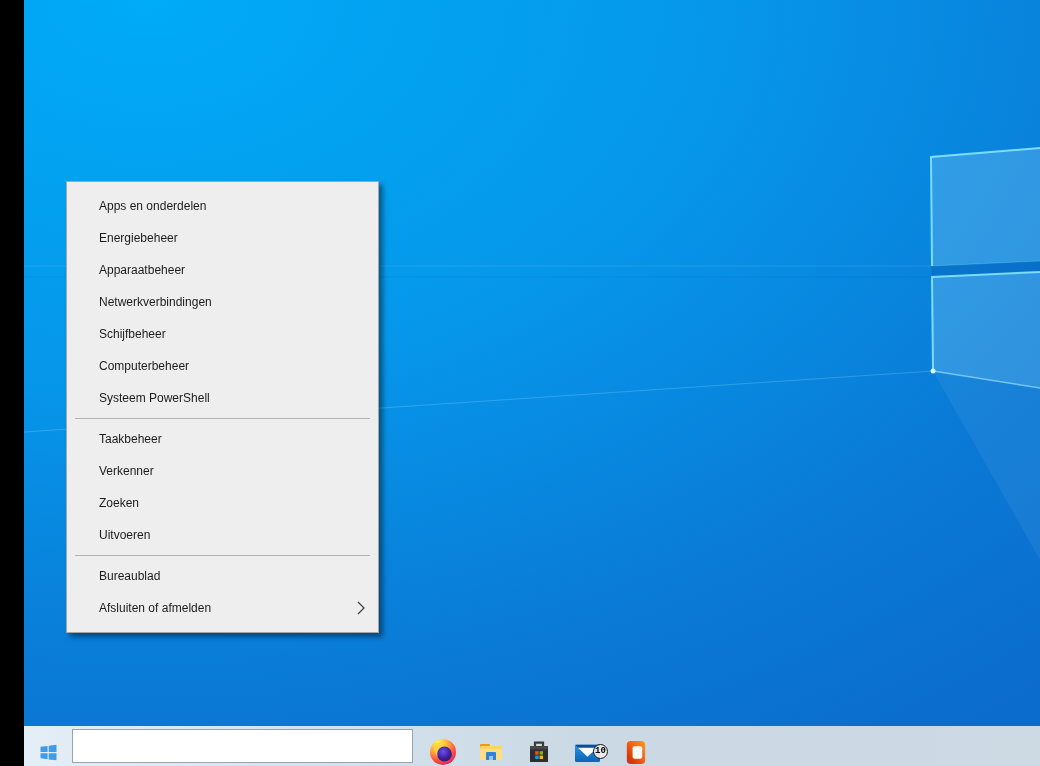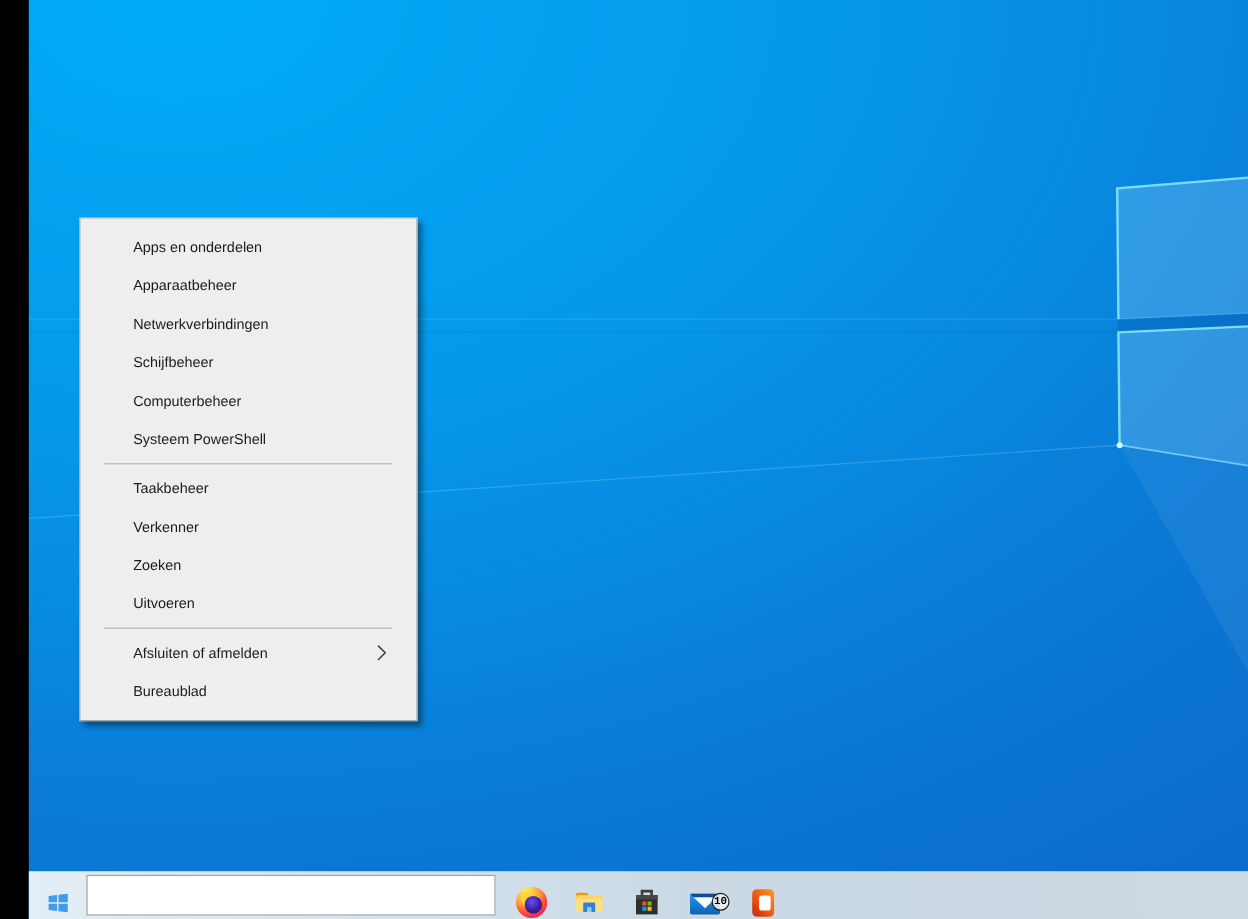--- a/index.html
+++ b/index.html
@@ -36,22 +36,22 @@
   .app-mail{left:539px;}
   .app-office{left:587px;}
   .badge{
     position:absolute;left:30px;top:18px;width:15px;height:15px;box-sizing:border-box;
     border-radius:50%;background:rgba(238,238,238,.92);border:1px solid #1a1a1a;
     font-size:9px;line-height:13px;text-align:center;color:#000;font-weight:bold;
   }
 
   
   .menu{
-    position:absolute;left:66px;top:181px;width:282px;box-sizing:border-box;
-    background:#eeeeee;border:1px solid #a6a6a6;padding:8px 12px;z-index:20;
+    position:absolute;left:66px;top:181px;width:313px;box-sizing:border-box;
+    background:#eeeeee;border:1px solid #a6a6a6;padding:8px 0;z-index:20;
     box-shadow:4px 4px 5px rgba(0,0,0,.42);
   }
   .mi{position:relative;height:32px;line-height:32px;padding-left:32px;
       font-size:12px;color:#1b1b1b;cursor:default;}
   .sep{height:0;border-top:1px solid #b3b3b3;margin:4px 8px;}
   .chev{position:absolute;right:13px;top:9px;width:8px;height:14px;}
 </style>
 </head>
 <body>
 
@@ -159,35 +159,36 @@
         </linearGradient>
       </defs>
       <rect x="4" y="2" width="19" height="24" rx="4" fill="url(#og)"></rect>
       <rect x="10" y="7.5" width="10" height="13" rx="2.2" fill="#fdfdfd"></rect>
     </svg>
   </div>
 </div>
 
 <div class="menu">
   <div class="mi"><span>Apps en onderdelen</span></div>
+  <div class="mi"><span>Energiebeheer</span></div>
   <div class="mi"><span>Apparaatbeheer</span></div>
   <div class="mi"><span>Netwerkverbindingen</span></div>
   <div class="mi"><span>Schijfbeheer</span></div>
   <div class="mi"><span>Computerbeheer</span></div>
   <div class="mi"><span>Systeem PowerShell</span></div>
 
   <div class="sep"></div>
 
   <div class="mi"><span>Taakbeheer</span></div>
   <div class="mi"><span>Verkenner</span></div>
   <div class="mi"><span>Zoeken</span></div>
   <div class="mi"><span>Uitvoeren</span></div>
 
   <div class="sep"></div>
 
+  <div class="mi"><span>Bureaublad</span></div>
   <div class="mi">
     <span>Afsluiten of afmelden</span>
     <svg class="chev" viewBox="0 0 8 14">
       <polyline points="1,1 7,7 1,13" fill="none" stroke="#444" stroke-width="1.3"></polyline>
     </svg>
   </div>
-  <div class="mi"><span>Bureaublad</span></div>
 </div>
 
 </body></html>

